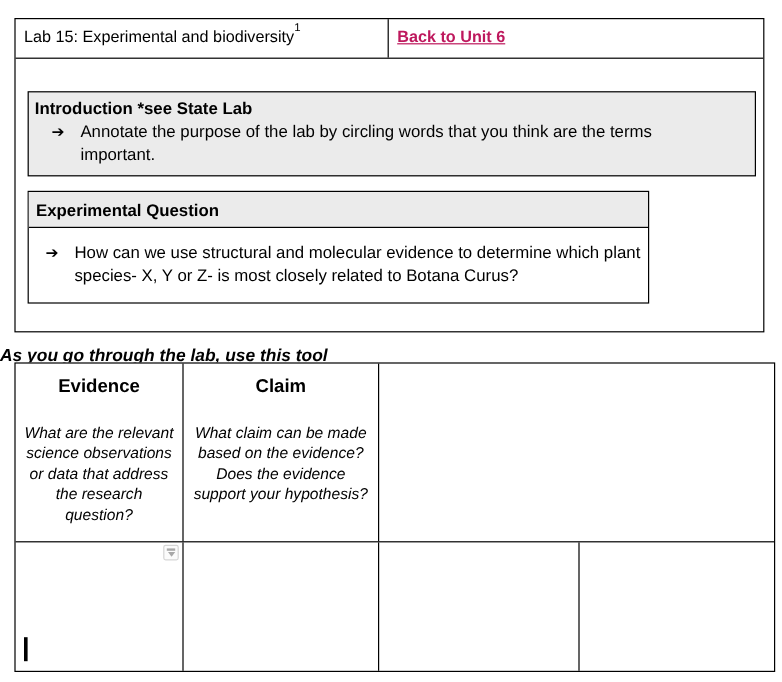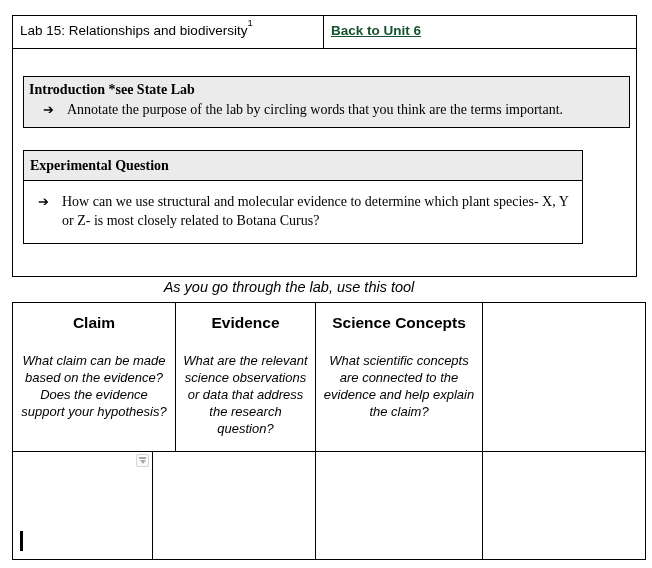--- a/index.html
+++ b/index.html
@@ -34,32 +34,32 @@
     box-sizing: border-box;
     padding: 7px 8px 0 7px;
     font-size: 13.5px;
   }
   .tt-c2 {
     flex: 1;
     padding: 7px 8px 0 7px;
     font-size: 13.5px;
   }
   .tt-c2 a {
-    color: #14532d;
+    color: #be185d;
     font-weight: bold;
     text-decoration: underline;
     cursor: pointer;
   }
   sup.fnote {
     font-size: 9.5px;
     position: relative;
     top: -4px;
     line-height: 0;
   }
-  .tt-row2 { position: relative; height: 227px; font-family: Liberation Serif, serif; }
+  .tt-row2 { position: relative; height: 227px; }
 
   
   .intro-box {
     margin: 27px 6px 0 10px;
     width: 607px;
     box-sizing: border-box;
     background: #ebebeb;
     border: 1.5px solid #000;
     padding: 4px 8px 8px 5px;
   }
@@ -77,42 +77,42 @@
   .bullet .arrow {
     flex: none;
     width: 17px;
     margin-left: 14px;
     margin-right: 7px;
     font-size: 13px;
   }
   .bullet .btext { max-width: 520px; }
 
   .eq-box {
-    margin: 22px 6px 0 10px;
-    width: 560px;
+    margin: 12px 6px 0 10px;
+    width: 518px;
     box-sizing: border-box;
     border: 1.5px solid #000;
     background: #fff;
   }
   .eq-header {
     background: #ebebeb;
     border-bottom: 1.5px solid #000;
     font-weight: bold;
     font-size: 14px;
     padding: 7px 6px 6px;
   }
   .eq-body { padding: 10px 0 13px; }
 
   
   .caption {
     position: absolute;
-    top: 279px; left: 0;
+    top: 289px; left: 0;
     width: 578px;
-    text-align: center;
-    font-weight: normal;
+    text-align: left;
+    font-weight: bold;
     font-style: italic;
     font-size: 14.5px;
   }
 
   
   .tool-table {
     position: absolute;
     left: 12px; top: 302px;
     width: 634px; height: 258px;
     border: 1.5px solid #000;
@@ -195,21 +195,21 @@
   }
 </style>
 </head>
 <body>
 
 <div class="page">
 
   <div class="top-table">
     <div class="tt-row1">
       <div class="tt-c1">
-        <span>Lab 15: Relationships and biodiversity</span><sup class="fnote">1</sup>
+        <span>Lab 15: Experimental and biodiversity</span><sup class="fnote">1</sup>
       </div>
       <div class="tt-c2">
         <a>Back to Unit 6</a>
       </div>
     </div>
     <div class="tt-row2">
 
       <div class="intro-box">
         <div class="box-heading">Introduction *see State Lab</div>
         <div class="bullet">
@@ -228,31 +228,27 @@
         </div>
       </div>
 
     </div>
   </div>
 
   <div class="caption">As you go through the lab, use this tool</div>
 
   <div class="tool-table">
     <div class="th-row">
+      <div class="tcol c1">
+        <div class="th-title">Evidence</div>
+        <div class="th-desc">What are the relevant science observations or data that address the research question?</div>
+      </div>
       <div class="tcol c2">
         <div class="th-title">Claim</div>
         <div class="th-desc">What claim can be made based on the evidence? Does the evidence support your hypothesis?</div>
-      </div>
-      <div class="tcol c1">
-        <div class="th-title">Evidence</div>
-        <div class="th-desc">What are the relevant science observations or data that address the research question?</div>
-      </div>
-      <div class="tcol c3">
-        <div class="th-title">Science Concepts</div>
-        <div class="th-desc">What scientific concepts are connected to the evidence and help explain the claim?</div>
       </div>
       <div class="tcol c4">
       </div>
     </div>
     <div class="tb-row">
       <div class="tcol c1">
         <span class="cell-dropdown">
             <span class="dd-glyph"></span>
           </span>
         <span class="caret"></span>

